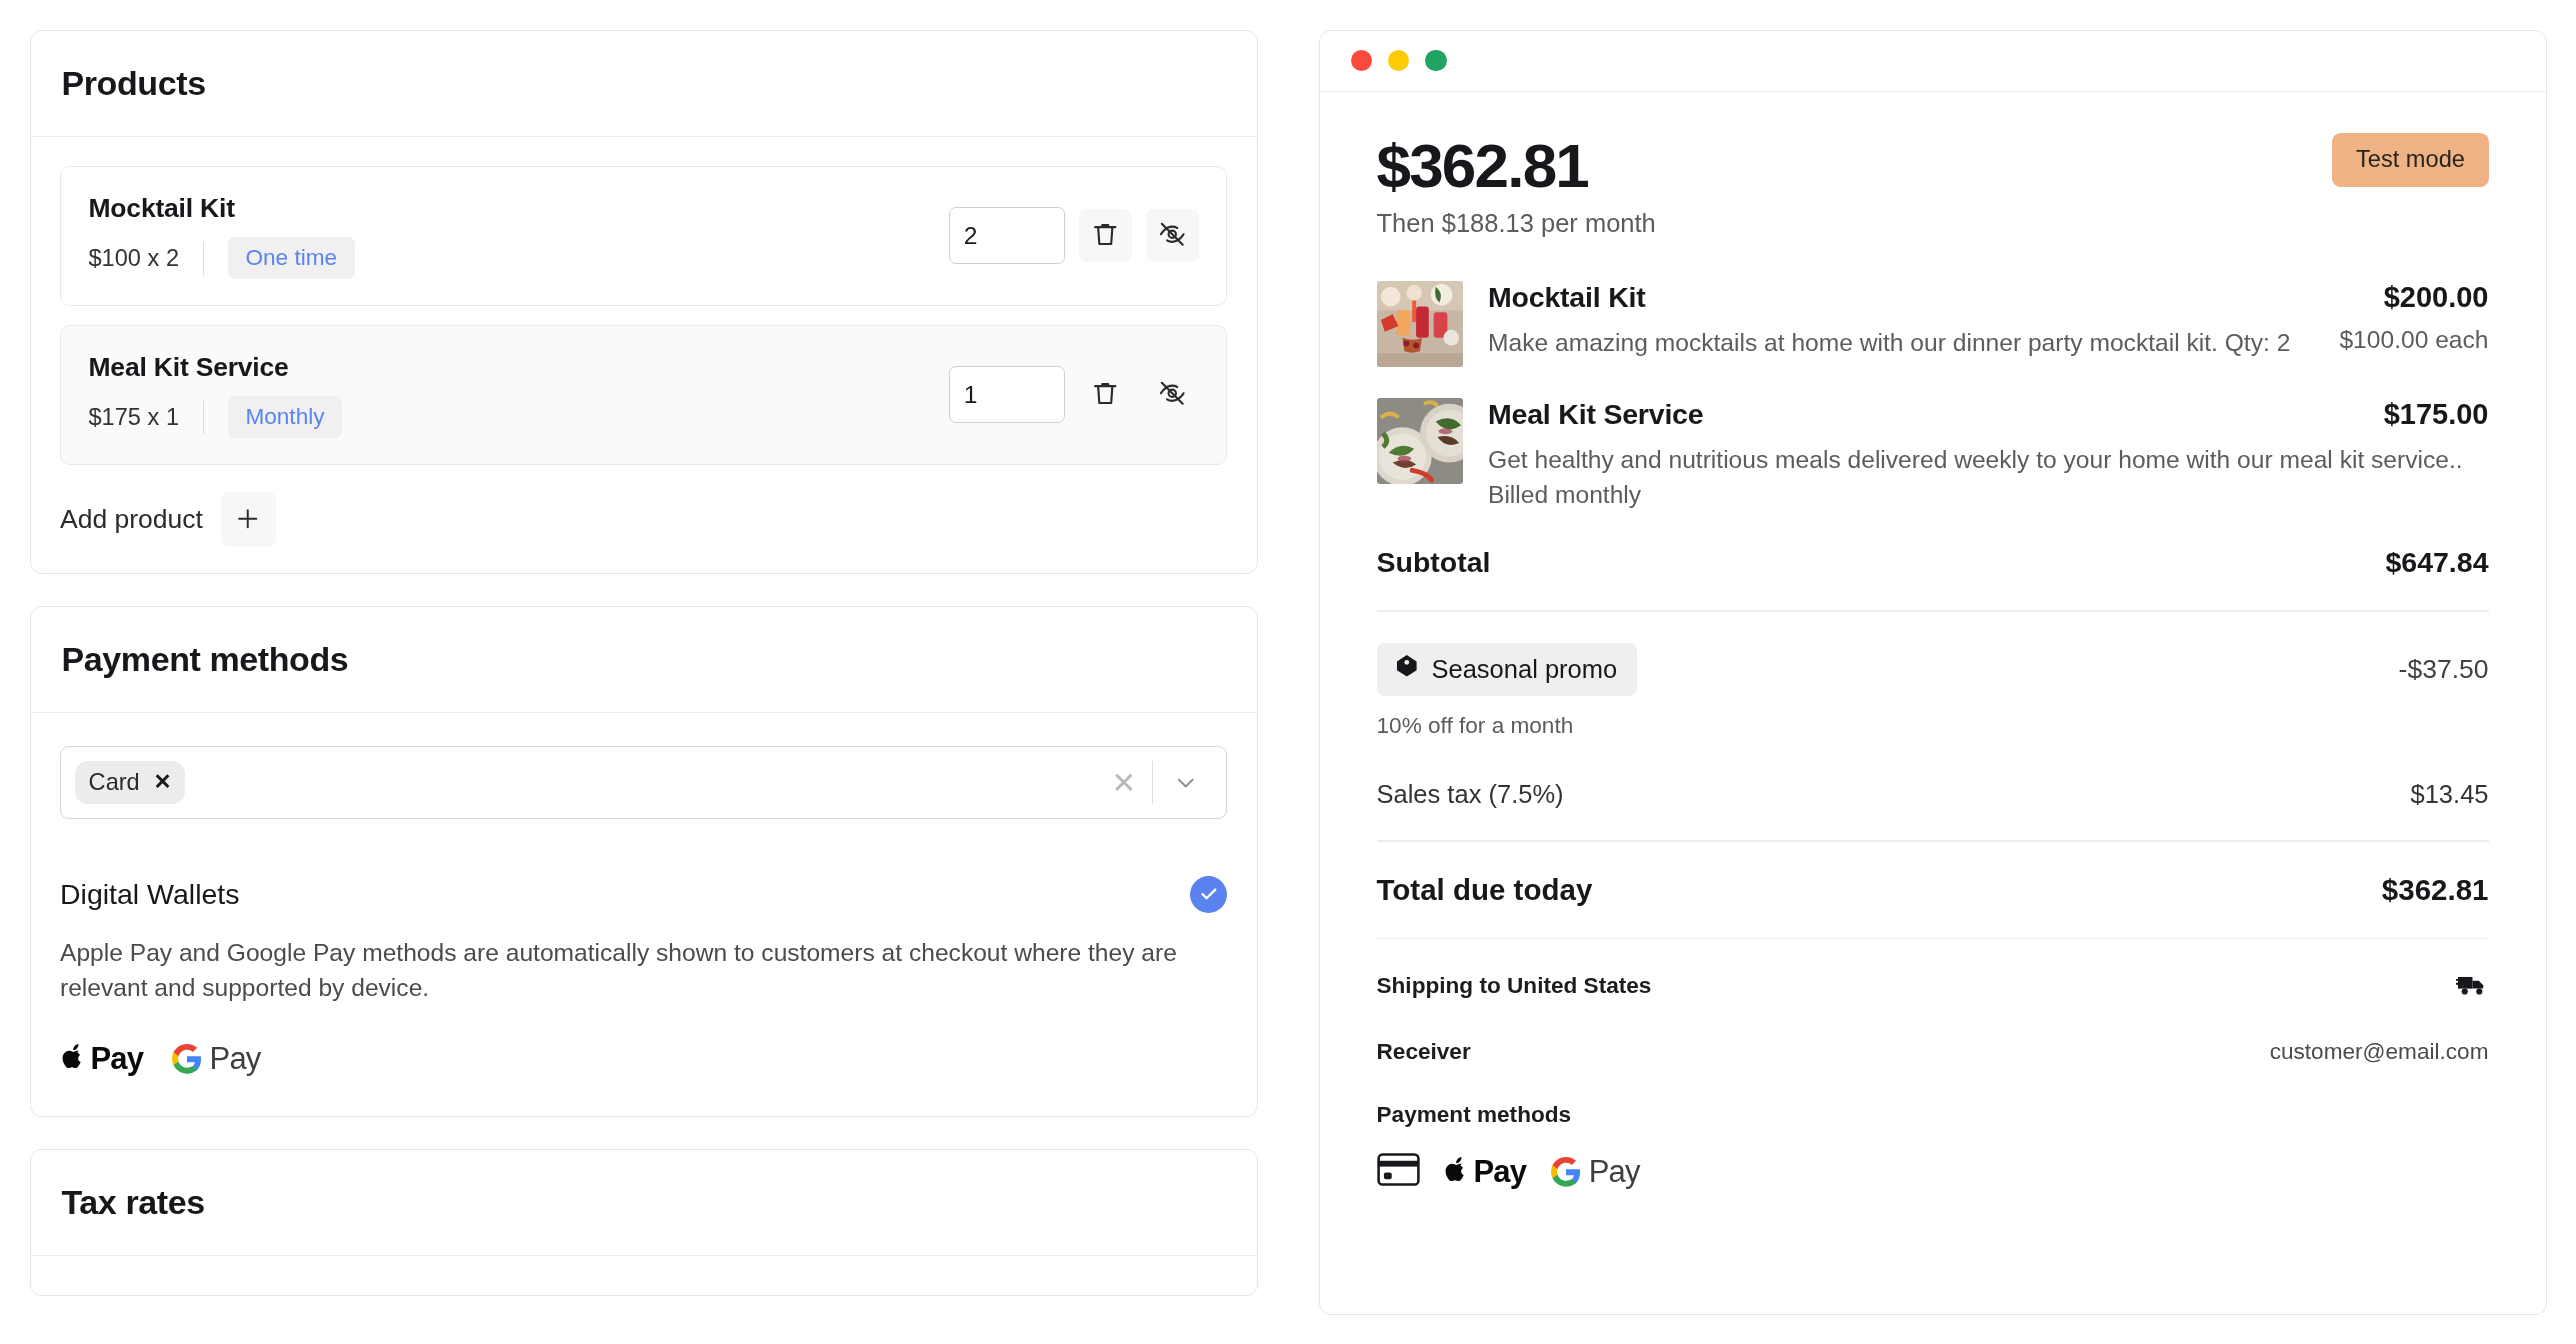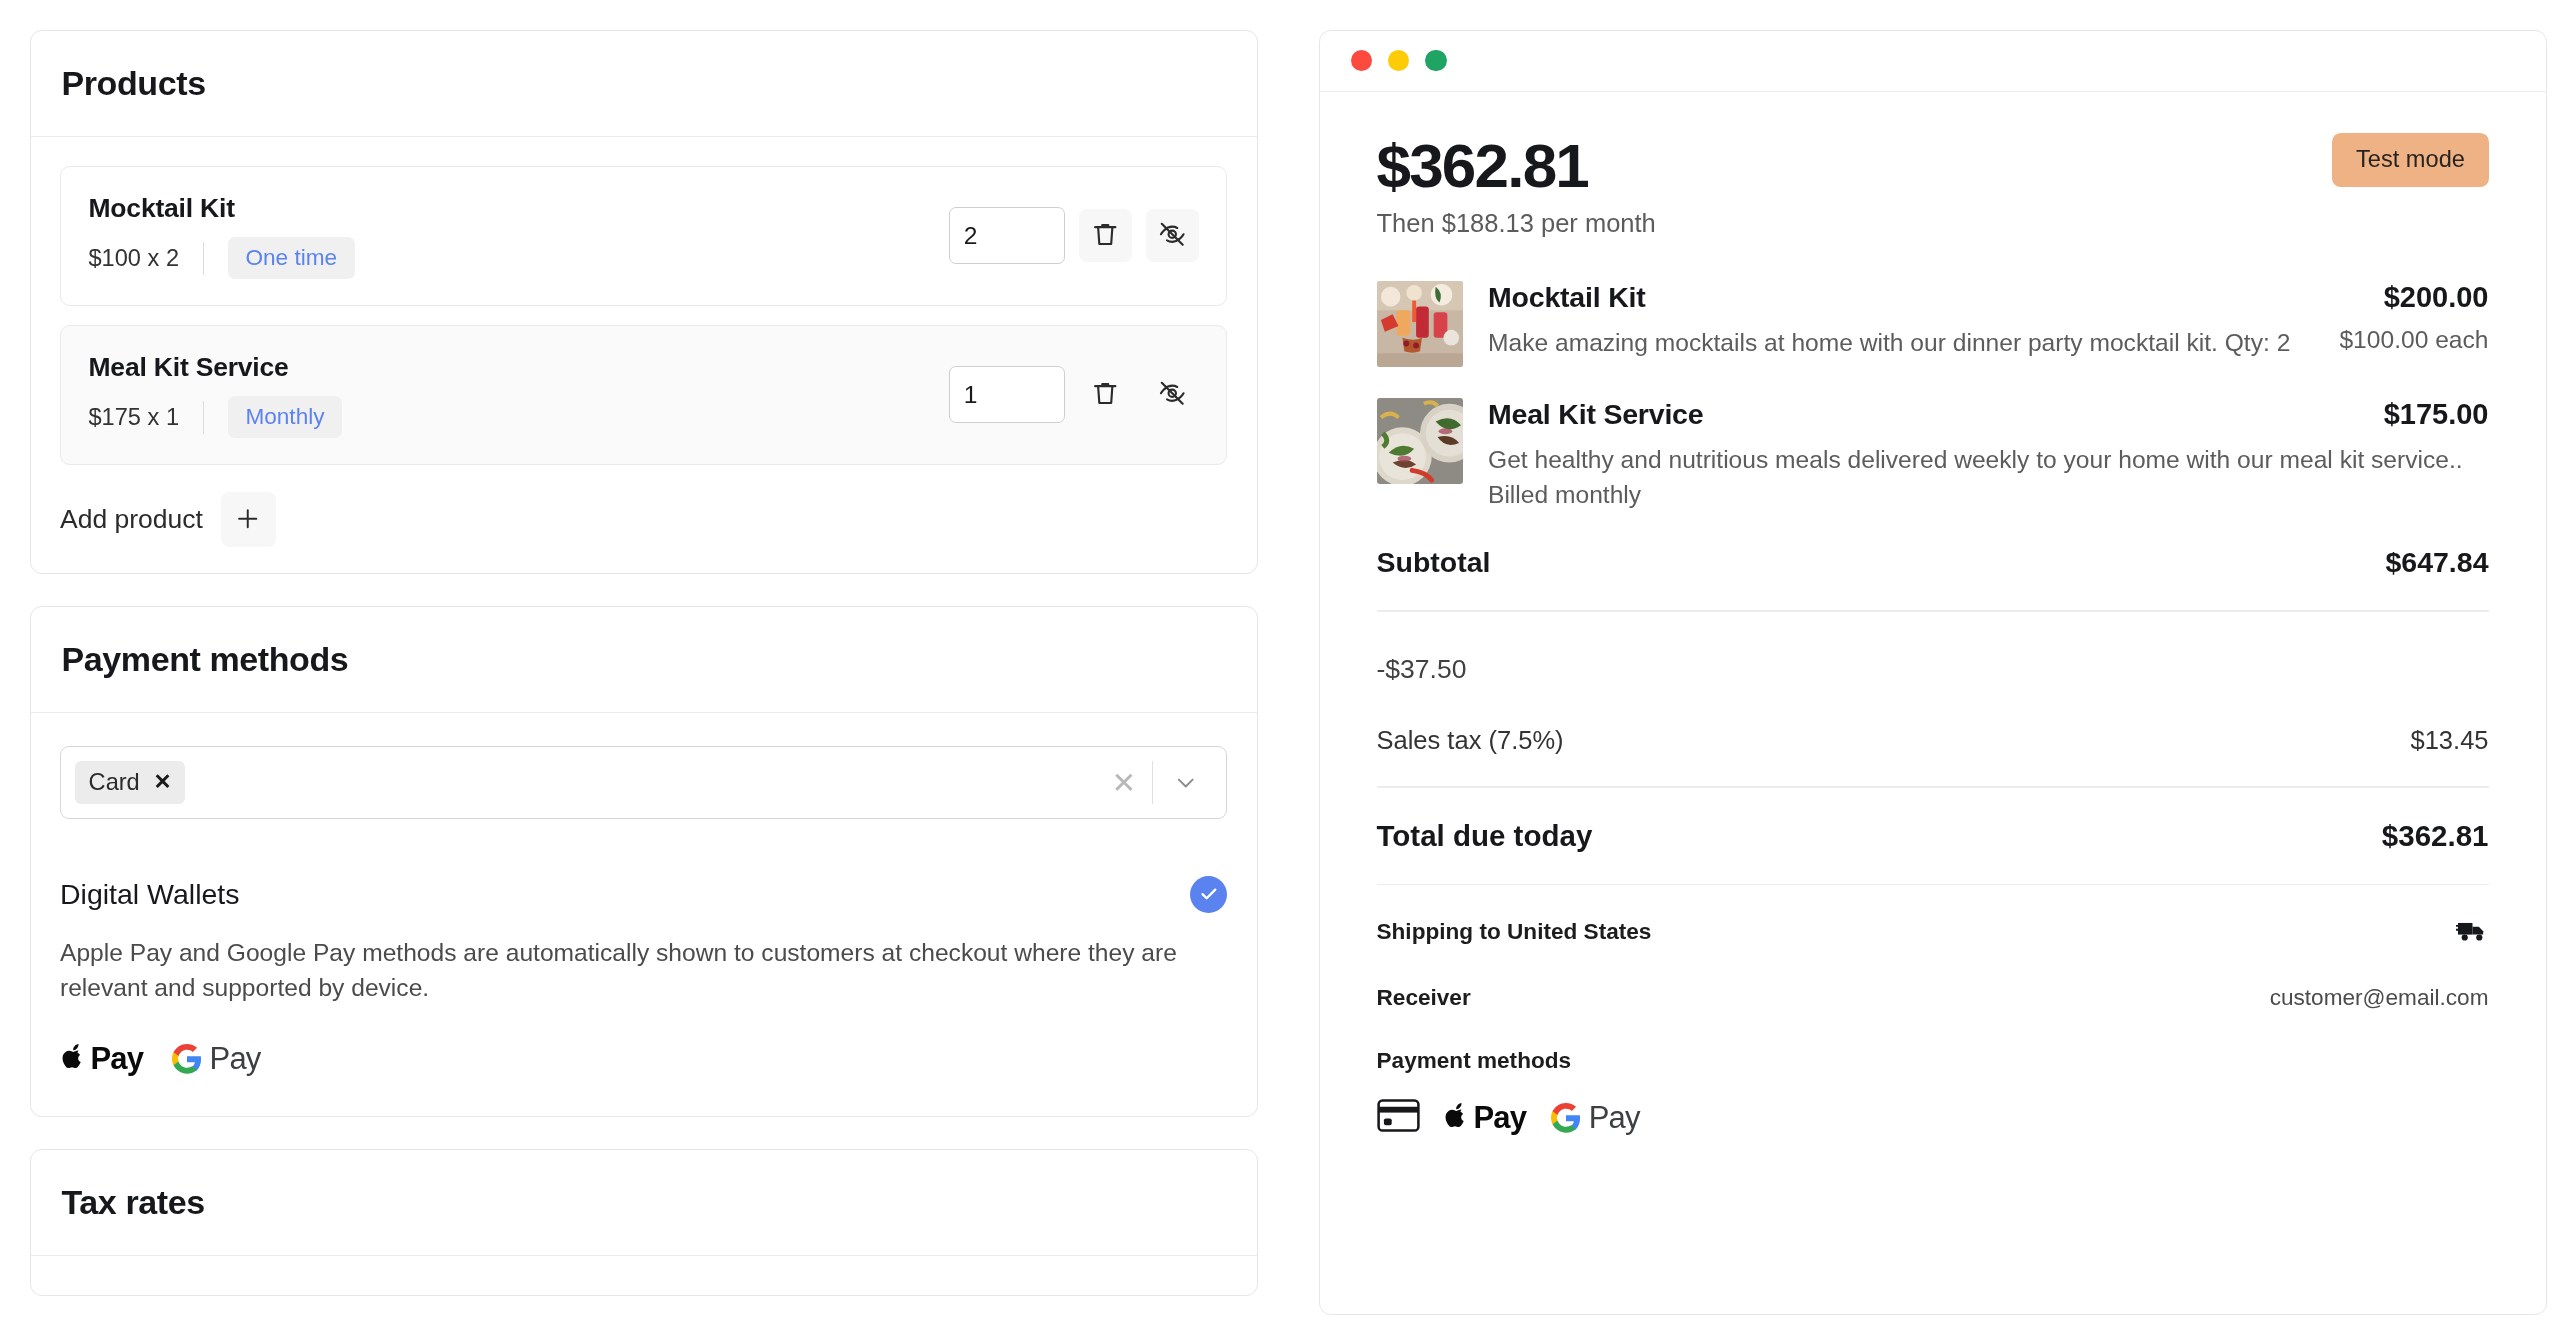--- a/index.html
+++ b/index.html
@@ -76,21 +76,21 @@
   .plus-btn svg { width: 27.5px; height: 27.5px; }
 
   
   .pm-body { padding: 33px 29.5px 39px 29.5px; }
   .multiselect {
     border: 1.5px solid #d6d6d6; border-radius: 8.8px;
     height: 73px; display: flex; align-items: center;
     padding: 0 9.8px 0 13.8px; background: #fff;
   }
   .tag {
-    background: #ececec; border-radius: 6px;
+    background: #ececec; border-radius: 13px;
     display: flex; align-items: center; gap: 13.8px;
     padding: 7.9px 13.8px; font-size: 23.6px; color: #2b2b2b;
   }
   .tag-x { font-weight: 700; font-size: 21.6px; color: #1a1a1a; cursor: pointer; }
   .ms-spacer { flex: 1; }
   .ms-clear { color: #b8b8b8; font-size: 29.5px; padding: 0 15.7px; cursor: pointer; line-height: 1; }
   .ms-sep { width: 1.5px; height: 43px; background: #e0e0e0; }
   .ms-caret { padding: 0 17.7px 0 19.6px; cursor: pointer; display: flex; align-items: center; }
   .ms-caret svg { width: 25.5px; height: 25.5px; }
 
@@ -415,20 +415,32 @@
         </div>
 
         <div class="srow subtotal">
           <span class="lbl">Subtotal</span>
           <span class="val">$647.84</span>
         </div>
 
         <div class="hr"></div>
 
         <div class="promo-row">
+          <div>
+            <span class="promo-chip">
+              <span>
+                <svg viewBox="0 0 22 24" fill="#16181b" aria-hidden="true">
+                  <path d="M11 1 L21 7.5 V16.5 L11 23 L1 16.5 V7.5 Z"></path>
+                  <circle cx="11" cy="8.5" r="2.4" fill="#efefef"></circle>
+                </svg>
+              </span>
+              <span>Seasonal promo</span>
+            </span>
+            <div class="promo-sub">10% off for a month</div>
+          </div>
           <span class="promo-amt">-$37.50</span>
         </div>
 
         <div class="srow tax-row">
           <span class="lbl">Sales tax (7.5%)</span>
           <span class="val">$13.45</span>
         </div>
 
         <div class="hr"></div>
 

